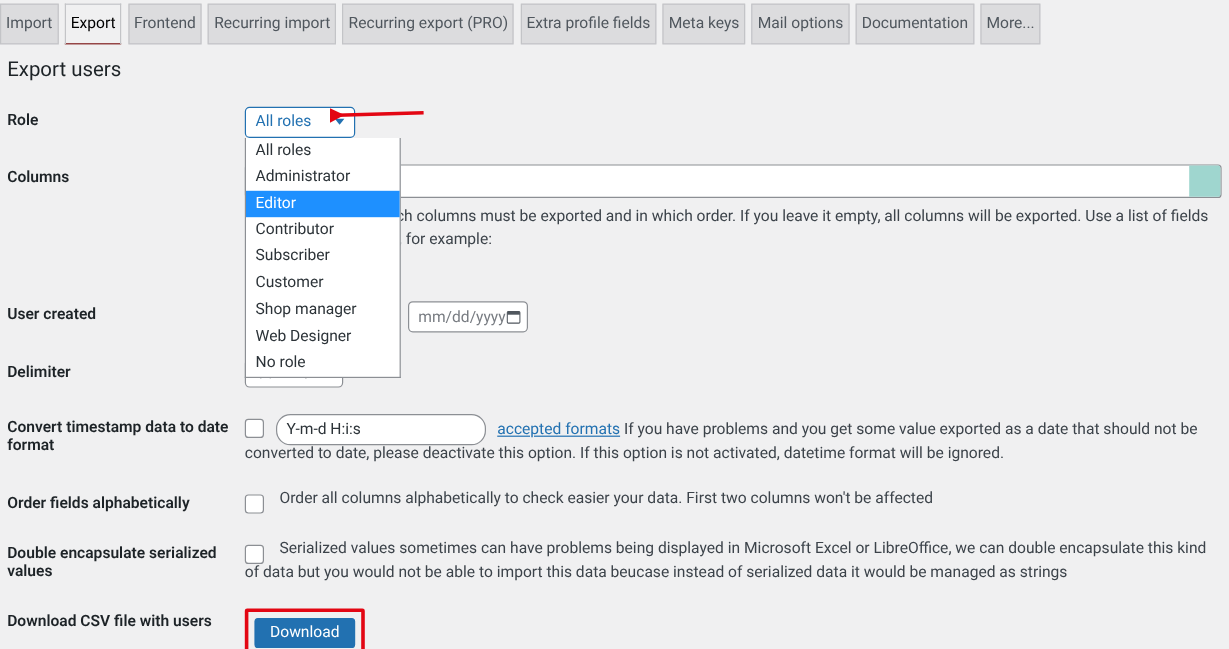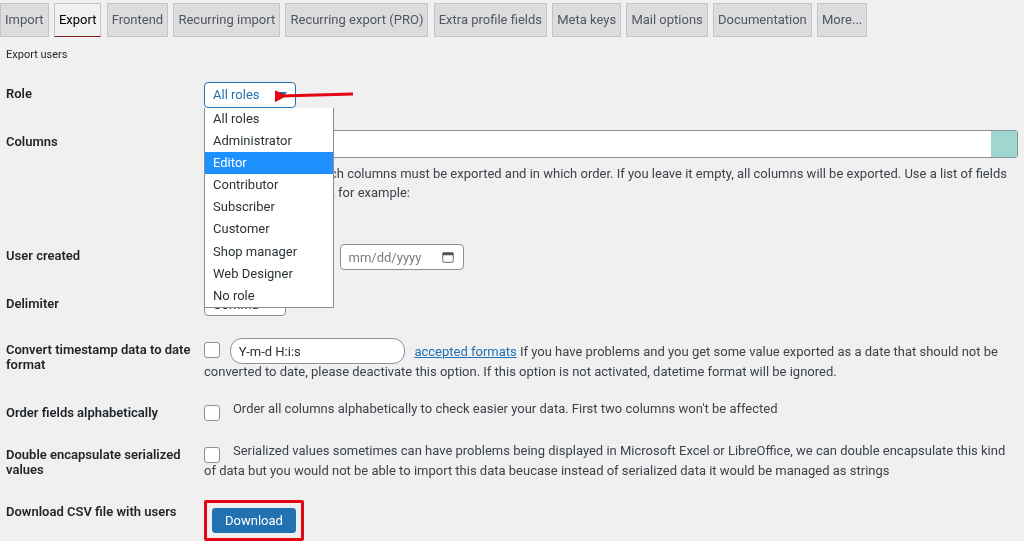--- a/index.html
+++ b/index.html
@@ -32,21 +32,21 @@
     cursor: pointer;
     position: relative;
   }
   .nav-tab.active {
     background: #f0f0f1;
     border-bottom: 1px solid #7f1d1d;
     color: #000;
   }
   
   h2.page-title {
-    font-size: 11px;
+    font-size: 17px;
     font-weight: 400;
     margin: 12px 16px 18px 6px;
     padding: 0;
     color: #1d2327;
   }
   
   .form-row {
     display: flex;
     align-items: flex-start;
     padding: 3px 6px 3px 6px;
@@ -142,21 +142,21 @@
     display: inline-block;
     width: 70px;
     visibility: hidden; 
   }
 
   
   .date-input {
     display: inline-flex;
     align-items: center;
     justify-content: space-between;
-    width: 124px;
+    width: 100px;
     height: 26px;
     border: 1px solid #8c8f94;
     border-radius: 4px;
     background: #fff;
     padding: 0 8px;
     color: #787c82;
   }
   .date-icon {
     width: 14px; height: 14px;
     display: inline-block;

